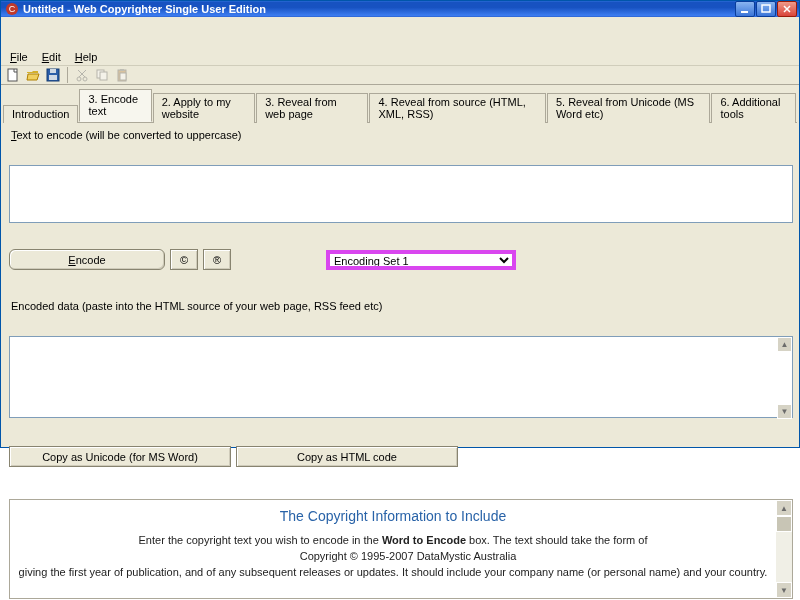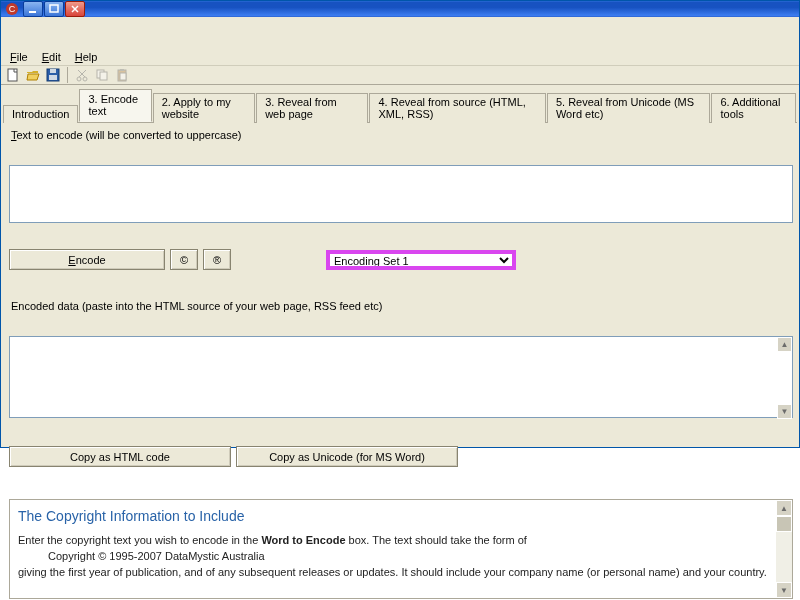--- a/index.html
+++ b/index.html
@@ -118,21 +118,21 @@
   .btn {
     height:21px;
     border:1px solid #888470;
     background:#ece9d8;
     box-shadow: inset 1px 1px 0 #fff, inset -1px -1px 0 #cfcbba;
     font-family:inherit;
     font-size:11px;
     padding:0 6px;
     cursor:default;
   }
-  .btn.wide { width:156px; }
+  .btn.wide { width:156px;border-radius:6px; }
   .btn.sq { width:28px; }
   .btn.half { width:222px; }
   .sel {
     height:20px;
     border:4px solid #d946ef;
     background:#fff;
     font-family:inherit;
     font-size:11px;
     width:190px;
   }
@@ -148,20 +148,21 @@
   .scroll-arrow.top-arrow { top:1px; }
   .scroll-arrow.bot-arrow { bottom:1px; }
 
   .infowrap {
     border:1px solid #aca899;
     background:#fff;
     height:100px;
     position:relative;
     overflow:hidden;
     margin-top:4px;
+    text-align:center;
   }
   .infoinner {
     position:absolute; left:0; top:0; right:16px; bottom:0;
     padding:8px;
     font-family: Verdana, Tahoma, sans-serif;
     font-size:11px;
     color:#222;
   }
   .infoinner h3 {
     color:#2963a8;
@@ -201,20 +202,21 @@
 <body>
 
 <div class="window">
   <div class="titlebar">
     <span class="titlebar-icon">
       <svg viewBox="0 0 14 14">
           <circle cx="7" cy="7" r="6" fill="#c0392b"></circle>
           <text x="7" y="10" text-anchor="middle" font-size="9" fill="#fff">C</text>
         </svg>
     </span>
+    <span class="titlebar-title">Untitled - Web Copyrighter Single User Edition</span>
     <div class="title-buttons">
       <div class="title-btn">
           <svg width="10" height="10">
             <rect x="1" y="7" width="7" height="2" fill="#fff"></rect>
           </svg>
         </div>
       <div class="title-btn">
           <svg width="10" height="10">
             <rect x="1" y="1" width="8" height="7" fill="none" stroke="#fff" stroke-width="1.5"></rect>
           </svg>
@@ -303,22 +305,22 @@
     </div>
 
     <div class="lbl">Encoded data (paste into the HTML source of your web page, RSS feed etc)</div>
     <div class="outwrap">
       <textarea class="ta ta-out" readonly="" style=""></textarea>
       <div class="scroll-arrow top-arrow">▲</div>
       <div class="scroll-arrow bot-arrow">▼</div>
     </div>
 
     <div class="row">
+      <button class="btn half">Copy as Unicode (for MS Word)</button>
       <button class="btn half">Copy as HTML code</button>
-      <button class="btn half">Copy as Unicode (for MS Word)</button>
     </div>
 
     <div class="infowrap">
       <div class="infoinner">
         <h3>The Copyright Information to Include</h3>
         <p>
           <span>Enter the copyright text you wish to encode in the </span><b>Word to Encode</b><span> box. The text should take the form of</span>
         </p>
         <p class="indent">Copyright © 1995-2007 DataMystic Australia</p>
         <p>giving the first year of publication, and of any subsequent releases or updates. It should include your company name (or personal name) and your country.</p>

